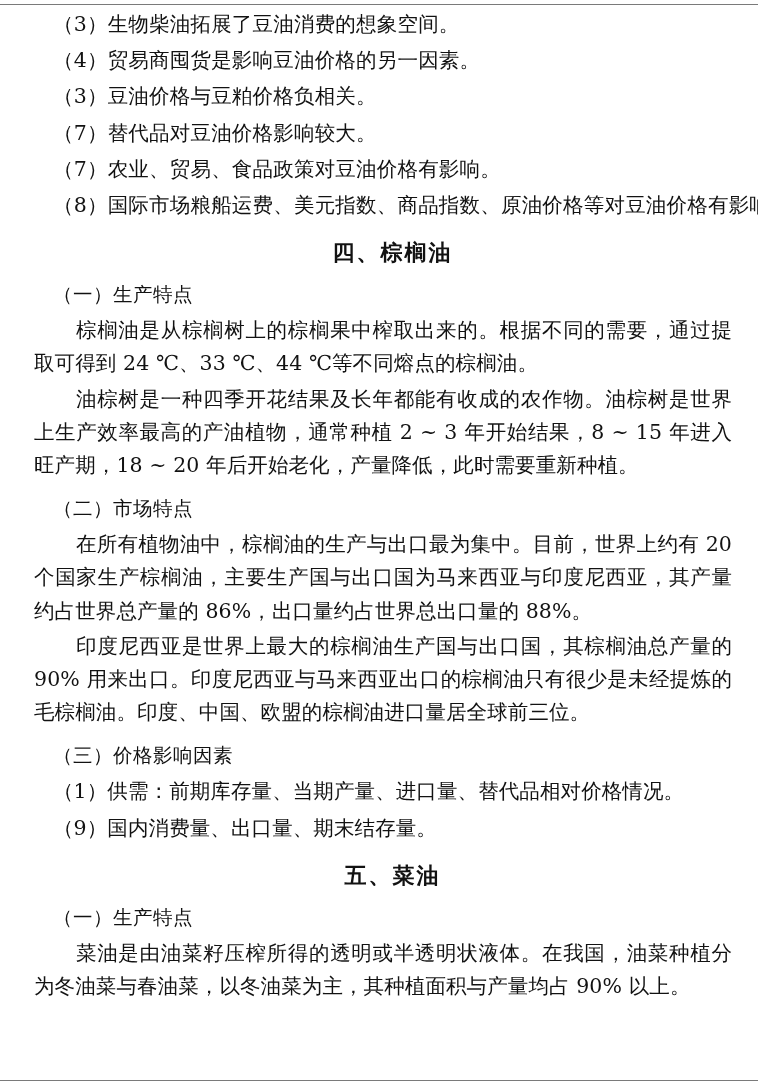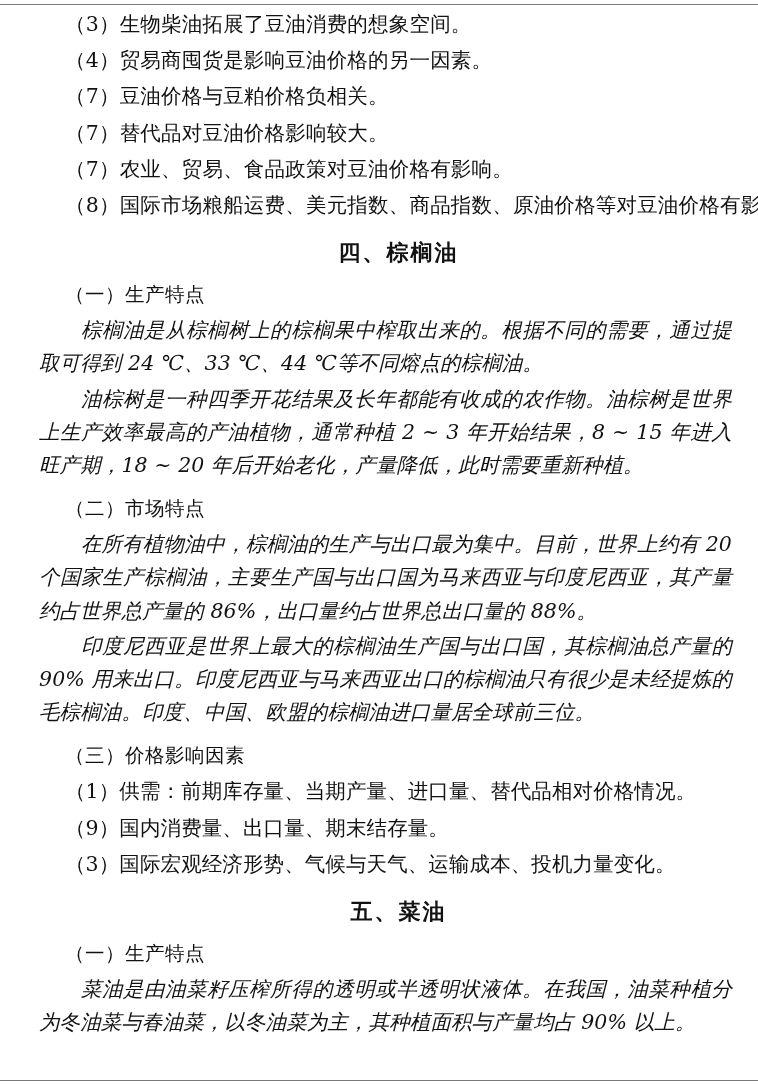--- a/index.html
+++ b/index.html
@@ -11,21 +11,21 @@
     width: 758px;
     height: 1085px;
     font-family: "DejaVu Serif", "Liberation Serif", serif;
     color: #121212;
     overflow: hidden;
   }
   .page {
     width: 758px;
     height: 1085px;
     box-sizing: border-box;
-    padding: 8px 26px 0 39px;
+    padding: 8px 26px 0 27px;
     position: relative;
   }
   .rule {
     position: absolute;
     left: 0;
     right: 0;
     height: 1px;
     background: #7a7a7a;
   }
   .rule.top { top: 4px; }
@@ -50,63 +50,61 @@
   .subsection-title {
     font-family: "DejaVu Sans", "Liberation Sans", sans-serif;
     font-weight: normal;
     font-size: 19.5px;
     letter-spacing: 0.5px;
     margin: 13px 0 6px 26px;
   }
   .para {
     font-size: 20.5px;
     line-height: 1.62;
-    margin: 0 0 2px 0;
+    margin: 0 0 2px 7px;
     text-indent: 42px;
     text-align: justify;
     text-justify: inter-ideograph;
     letter-spacing: 0.1px;
-    font-style: italic;
   }
   .numlist {
     font-size: 20.5px;
     line-height: 1.62;
     margin: 0 0 3px 0;
     padding-left: 26px;
     letter-spacing: 0.1px;
     white-space: nowrap;
   }
 </style>
 </head>
 <body>
 
 <div class="page">
   <div class="rule top"></div>
 
   <div class="list-item">（3）生物柴油拓展了豆油消费的想象空间。</div>
   <div class="list-item">（4）贸易商囤货是影响豆油价格的另一因素。</div>
-  <div class="list-item">（7）豆油价格与豆粕价格负相关。</div>
+  <div class="list-item">（3）豆油价格与豆粕价格负相关。</div>
   <div class="list-item">（7）替代品对豆油价格影响较大。</div>
   <div class="list-item">（7）农业、贸易、食品政策对豆油价格有影响。</div>
   <div class="list-item">（8）国际市场粮船运费、美元指数、商品指数、原油价格等对豆油价格有影响。</div>
 
   <div class="section-title">四、棕榈油</div>
 
   <div class="subsection-title">（一）生产特点</div>
   <p class="para">棕榈油是从棕榈树上的棕榈果中榨取出来的。根据不同的需要，通过提取可得到 24 ℃、33 ℃、44 ℃等不同熔点的棕榈油。</p>
   <p class="para">油棕树是一种四季开花结果及长年都能有收成的农作物。油棕树是世界上生产效率最高的产油植物，通常种植 2 ~ 3 年开始结果，8 ~ 15 年进入旺产期，18 ~ 20 年后开始老化，产量降低，此时需要重新种植。</p>
 
   <div class="subsection-title">（二）市场特点</div>
   <p class="para">在所有植物油中，棕榈油的生产与出口最为集中。目前，世界上约有 20 个国家生产棕榈油，主要生产国与出口国为马来西亚与印度尼西亚，其产量约占世界总产量的 86%，出口量约占世界总出口量的 88%。</p>
   <p class="para">印度尼西亚是世界上最大的棕榈油生产国与出口国，其棕榈油总产量的 90% 用来出口。印度尼西亚与马来西亚出口的棕榈油只有很少是未经提炼的毛棕榈油。印度、中国、欧盟的棕榈油进口量居全球前三位。</p>
 
   <div class="subsection-title">（三）价格影响因素</div>
   <div class="numlist">（1）供需：前期库存量、当期产量、进口量、替代品相对价格情况。</div>
   <div class="numlist">（9）国内消费量、出口量、期末结存量。</div>
-  <div class="numlist">（3）国际宏观经济形势、气候与天气、运输成本、投机力量变化。</div>
 
   <div class="section-title">五、菜油</div>
 
   <div class="subsection-title">（一）生产特点</div>
   <p class="para">菜油是由油菜籽压榨所得的透明或半透明状液体。在我国，油菜种植分为冬油菜与春油菜，以冬油菜为主，其种植面积与产量均占 90% 以上。</p>
 
   <div class="rule bottom"></div>
 </div>
 
 </body></html>

